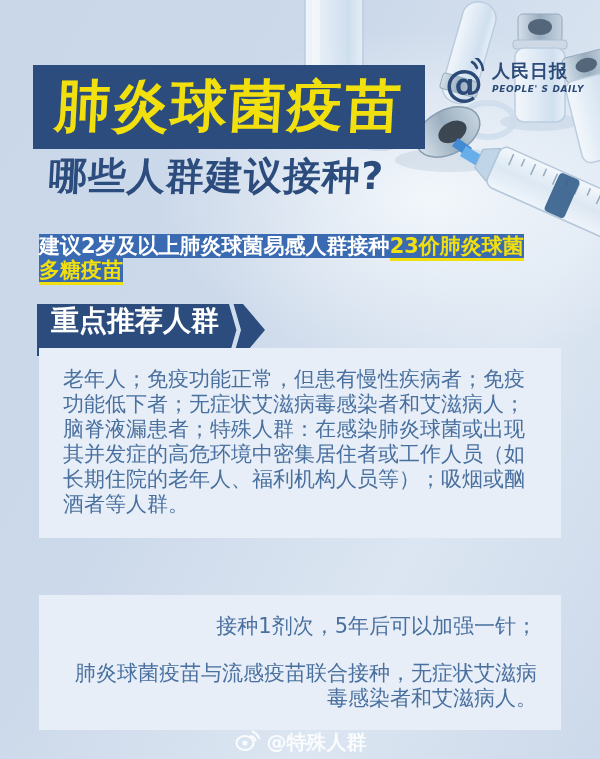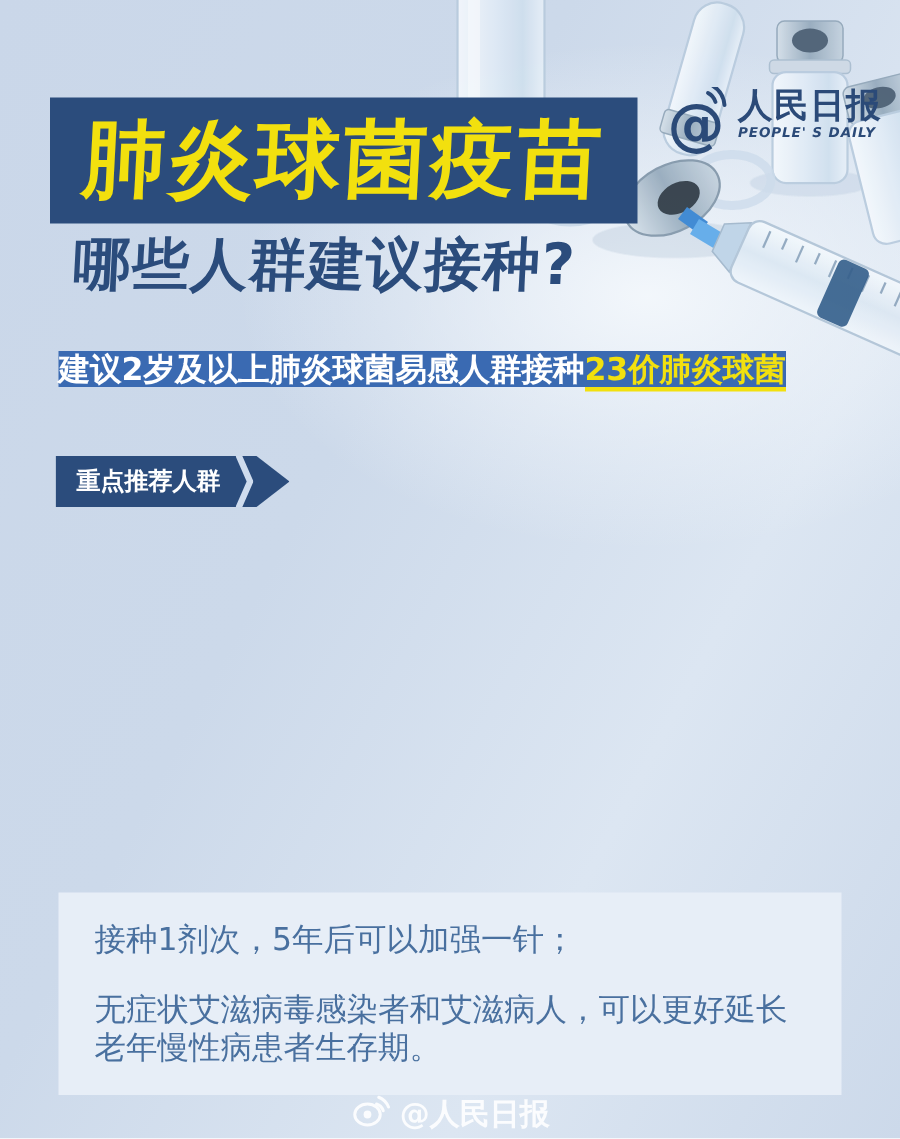--- a/index.html
+++ b/index.html
@@ -8,47 +8,47 @@
     position:relative;width:600px;height:759px;overflow:hidden;
     background:
       radial-gradient(ellipse 420px 260px at 72% 26%, rgba(244,248,252,.95) 0%, rgba(244,248,252,0) 65%),
       linear-gradient(118deg,#cad7e9 0%,#ccd9ea 38%,#dce6f2 70%,#ccd9ea 100%);
   }
   .bg-art{position:absolute;left:0;top:0;z-index:0;}
   
   .logo{position:absolute;left:444px;top:58px;z-index:2;display:flex;align-items:flex-start;gap:4px;color:#2b4a78;}
   .logo-at{position:relative;width:44px;height:48px;}
   .logo-at svg{position:absolute;left:0;top:0;}
-  .logo-cn{font-size:23px;font-weight:900;letter-spacing:1px;line-height:26px;white-space:nowrap;}
+  .logo-cn{font-size:18px;font-weight:900;letter-spacing:1px;line-height:26px;white-space:nowrap;}
   .logo-en{font-size:9px;font-weight:bold;letter-spacing:.6px;line-height:11px;white-space:nowrap;font-style:italic;}
   
   .title-banner{position:absolute;left:33px;top:65px;width:392px;height:84px;background:#2b4c7c;
     display:flex;align-items:center;justify-content:center;z-index:1;overflow:hidden;}
   .title-text{color:#f2e00e;font-size:56px;font-weight:900;letter-spacing:2px;white-space:nowrap;transform:skewX(-3deg);}
   .subtitle{position:absolute;left:49px;top:151px;z-index:1;color:#2b4c7c;font-size:38px;font-weight:900;
     letter-spacing:1px;white-space:nowrap;transform:skewX(-3deg);}
   
   .intro{position:absolute;left:39px;top:234px;z-index:1;}
   .intro-line{display:table;background:#3a6ab2;color:#ffffff;font-size:21px;font-weight:bold;
     line-height:24px;padding:0 0;white-space:nowrap;}
   .hl{color:#f2e00e;border-bottom:3px solid #f2e00e;}
   
-  .ribbon{position:absolute;left:37px;height:34px;background:#2b4c7c;color:#ffffff;z-index:1;
-    font-size:16px;font-weight:bold;line-height:34px;padding:0 46px 0 14px;white-space:nowrap;
+  .ribbon{position:absolute;left:37px;height:52px;background:#2b4c7c;color:#ffffff;z-index:1;
+    font-size:28px;font-weight:bold;line-height:34px;padding:0 46px 0 14px;white-space:nowrap;
     clip-path:polygon(0 0,calc(100% - 22px) 0,100% 50%,calc(100% - 22px) 100%,0 100%);}
   .ribbon::after{content:"";position:absolute;right:24px;top:0;bottom:0;width:12px;background:#cfdcee;
     clip-path:polygon(0% 0%,38% 0%,100% 50%,38% 100%,0% 100%,62% 50%);}
   .ribbon1{top:304px;}
   .ribbon2{top:550px;}
   
   .content-box{position:absolute;left:39px;width:474px;background:#e7eef7;z-index:1;
     color:#49709f;font-size:21px;line-height:25px;padding:19px 24px;}
   .content-box p{margin:0;}
   .box1{top:348px;min-height:152px;}
-  .box2{top:595px;min-height:87px;}
+  .box2{top:595px;min-height:87px;text-align:right;}
   .box2 p + p{margin-top:22px;}
   
   .footer{position:absolute;left:0;top:728px;width:600px;z-index:1;display:flex;align-items:center;
     justify-content:center;gap:7px;color:rgba(255,255,255,.88);font-size:20px;font-weight:bold;}
 </style>
 </head>
 <body>
 
 <div class="poster">
 
@@ -152,36 +152,42 @@
   <div class="title-banner">
     <span class="title-text">肺炎球菌疫苗</span>
   </div>
   <div class="subtitle">哪些人群建议接种?</div>
 
   <div class="intro">
     <div class="intro-line">
         <span>建议2岁及以上肺炎球菌易感人群接种</span>
         <span class="hl">23价肺炎球菌</span>
       </div>
+    <div class="intro-line">
+        <span class="hl">多糖疫苗</span>
+      </div>
   </div>
 
   <div class="ribbon ribbon1">
     <span>重点推荐人群</span>
   </div>
+  <div class="content-box box1">
+    <p>老年人；免疫功能正常，但患有慢性疾病者；免疫功能低下者；无症状艾滋病毒感染者和艾滋病人；脑脊液漏患者；特殊人群：在感染肺炎球菌或出现其并发症的高危环境中密集居住者或工作人员（如长期住院的老年人、福利机构人员等）；吸烟或酗酒者等人群。</p>
+  </div>
 
   <div class="content-box box2">
     <p>接种1剂次，5年后可以加强一针；</p>
-    <p>无症状艾滋病毒感染者和艾滋病人，可以更好延长老年慢性病患者生存期。</p>
+    <p>肺炎球菌疫苗与流感疫苗联合接种，无症状艾滋病毒感染者和艾滋病人。</p>
   </div>
 
   <div class="footer">
     <span class="weibo-icon">
       <svg width="26" height="24" viewBox="0 0 26 24">
         <ellipse cx="11" cy="15" rx="8.5" ry="7" fill="none" stroke="rgba(255,255,255,.88)" stroke-width="2"></ellipse>
         <circle cx="11" cy="15" r="2.6" fill="rgba(255,255,255,.88)"></circle>
         <path d="M17 8 A7 7 0 0 1 21.5 12.5" fill="none" stroke="rgba(255,255,255,.88)" stroke-width="2" stroke-linecap="round"></path>
         <path d="M18.5 3.5 A11.5 11.5 0 0 1 25 10" fill="none" stroke="rgba(255,255,255,.88)" stroke-width="2" stroke-linecap="round"></path>
       </svg>
     </span>
-    <span>@人民日报</span>
+    <span>@特殊人群</span>
   </div>
 
 </div>
 
 </body></html>

